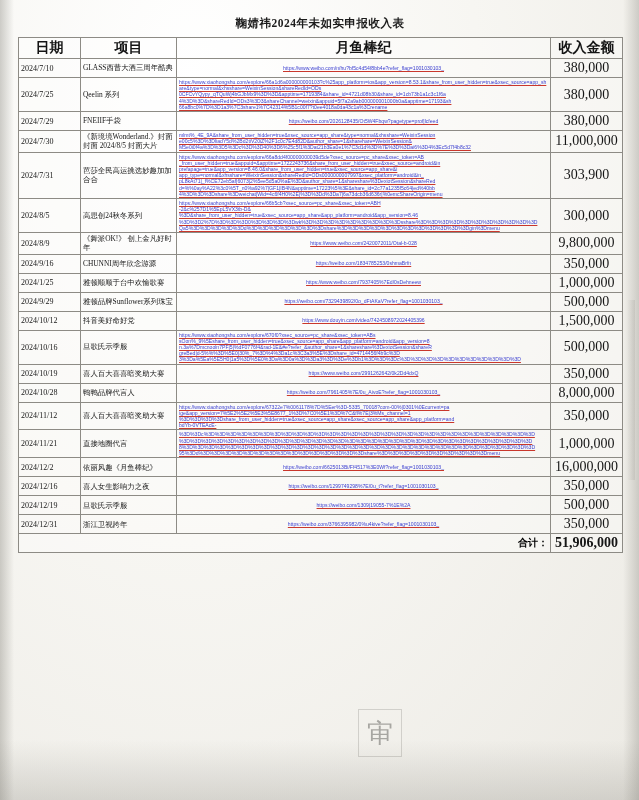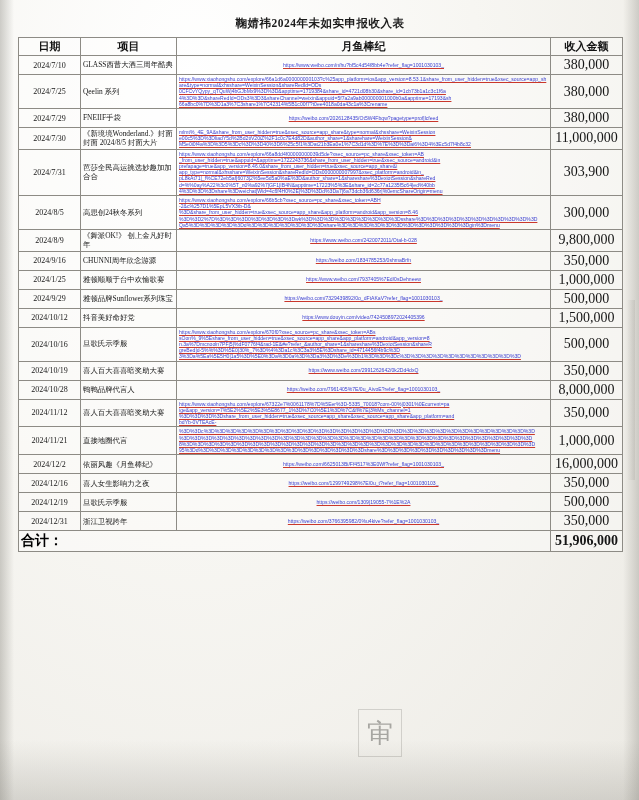--- a/index.html
+++ b/index.html
@@ -56,35 +56,34 @@
     width: 100%;
     table-layout: fixed;
     background: rgba(255,255,255,0.35);
   }
   table.sheet td, table.sheet th {
     border: 1px solid #8d8b85;
     vertical-align: middle;
     padding: 1px 2px;
   }
   thead th {
-    font-size: 11px;
+    font-size: 14px;
     font-weight: bold;
     color: #141414;
     text-align: center;
     height: 14px;
     font-family: "Liberation Serif", serif;
   }
   col.c-date { width: 62px; }
   col.c-item { width: 96px; }
   col.c-link { width: 374px; }
   col.c-amt  { width: 72px; }
 
   td.date {
     font-size: 8px;
-    text-align: center;
     color: #161616;
     font-family: "Liberation Serif", serif;
   }
   td.item {
     font-size: 7.4px;
     color: #161616;
     line-height: 1.25;
     font-family: "Liberation Serif", serif;
   }
   td.link {
@@ -108,22 +107,22 @@
     display: block;
     filter: blur(0.18px);
   }
   td.amt {
     font-size: 14px;
     text-align: center;
     color: #161616;
     font-family: "Liberation Serif", serif;
   }
   tr.total td.total-label {
-    font-size: 14px;
-    text-align: left;
+    font-size: 10px;
+    text-align: right;
     font-weight: bold;
     font-family: "Liberation Serif", serif;
   }
   tr.total td.amt {
     font-weight: bold;
   }
   
   .stamp {
     position: absolute;
     left: 352px;

